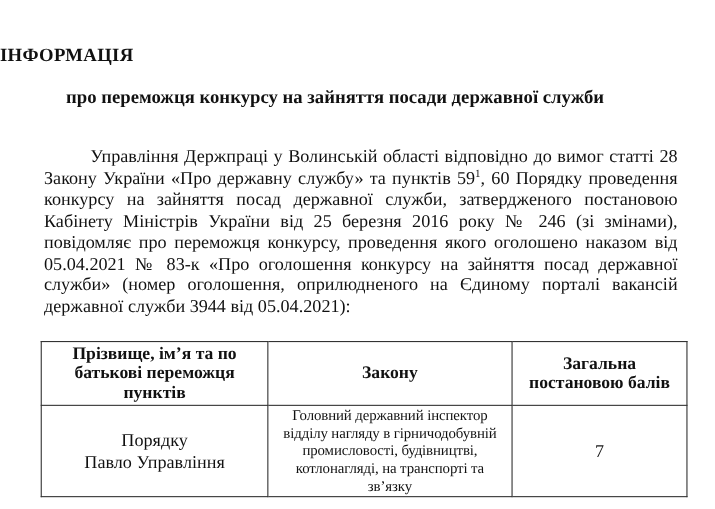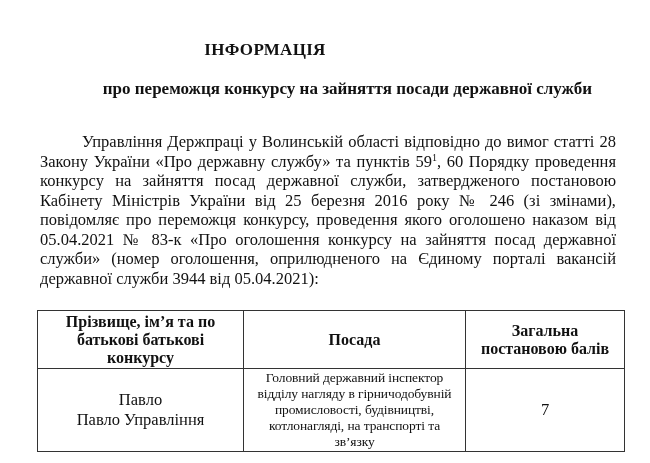--- a/index.html
+++ b/index.html
@@ -3,25 +3,25 @@
 <meta charset="utf-8">
 <style>
   html, body { margin: 0; padding: 0; }
   body {
     width: 650px; height: 463px; background: #ffffff; overflow: hidden;
     position: relative; color: #111111;
     font-family: "Liberation Serif", "DejaVu Serif", serif;
   }
   .title {
     position: absolute; left: 0; width: 530px; top: 40px;
-    text-align: center; font-weight: bold; font-size: 17px; letter-spacing: 0.3px;
+    text-align: left; font-weight: bold; font-size: 17px; letter-spacing: 0.3px;
   }
   .subtitle {
     position: absolute; left: 60px; width: 532px; top: 79px;
-    text-align: right; font-weight: bold; font-size: 17px; line-height: 19px;
+    text-align: left; font-weight: bold; font-size: 17px; line-height: 19px;
   }
   .body-text {
     position: absolute; left: 40px; width: 576px; top: 132px;
     font-size: 16.5px; line-height: 19.5px; text-align: justify;
     text-indent: 42px;
   }
   .body-text sup { font-size: 10px; line-height: 0; vertical-align: super; }
   table.result {
     position: absolute; left: 37px; top: 310px; width: 587px;
     border-collapse: collapse; table-layout: fixed;
@@ -52,28 +52,28 @@
 <div class="body-text"><span>Управління Держпраці у Волинській області відповідно до вимог статті 28 Закону України «Про державну службу» та пунктів 59</span><sup>1</sup><span>, 60 Порядку проведення конкурсу на зайняття посад державної служби, затвердженого постановою Кабінету Міністрів України від 25 березня 2016 року № 246 (зі змінами), повідомляє про переможця конкурсу, проведення якого оголошено наказом від 05.04.2021 № 83-к «Про оголошення конкурсу на зайняття посад державної служби» (номер оголошення, оприлюдненого на Єдиному порталі вакансій державної служби 3944 від 05.04.2021):</span></div>
 
 <table class="result">
   <colgroup>
     <col style="width:206px">
     <col style="width:222px">
     <col style="width:159px">
   </colgroup>
   <thead>
     <tr>
-      <th>Прізвище, ім’я та по батькові батькові конкурсу</th>
-      <th>Посада</th>
+      <th>Прізвище, ім’я та по батькові переможця пунктів</th>
+      <th>Закону</th>
       <th>Загальна постановою балів</th>
     </tr>
   </thead>
   <tbody>
     <tr>
       <td>
-        <span class="name-line">Павло</span>
+        <span class="name-line">Порядку</span>
         <span class="name-line">Павло Управління</span>
       </td>
       <td class="position-cell">Головний державний інспектор відділу нагляду в гірничодобувній промисловості, будівництві, котлонагляді, на транспорті та зв’язку</td>
       <td>7</td>
     </tr>
   </tbody>
 </table>
 
 </body></html>

